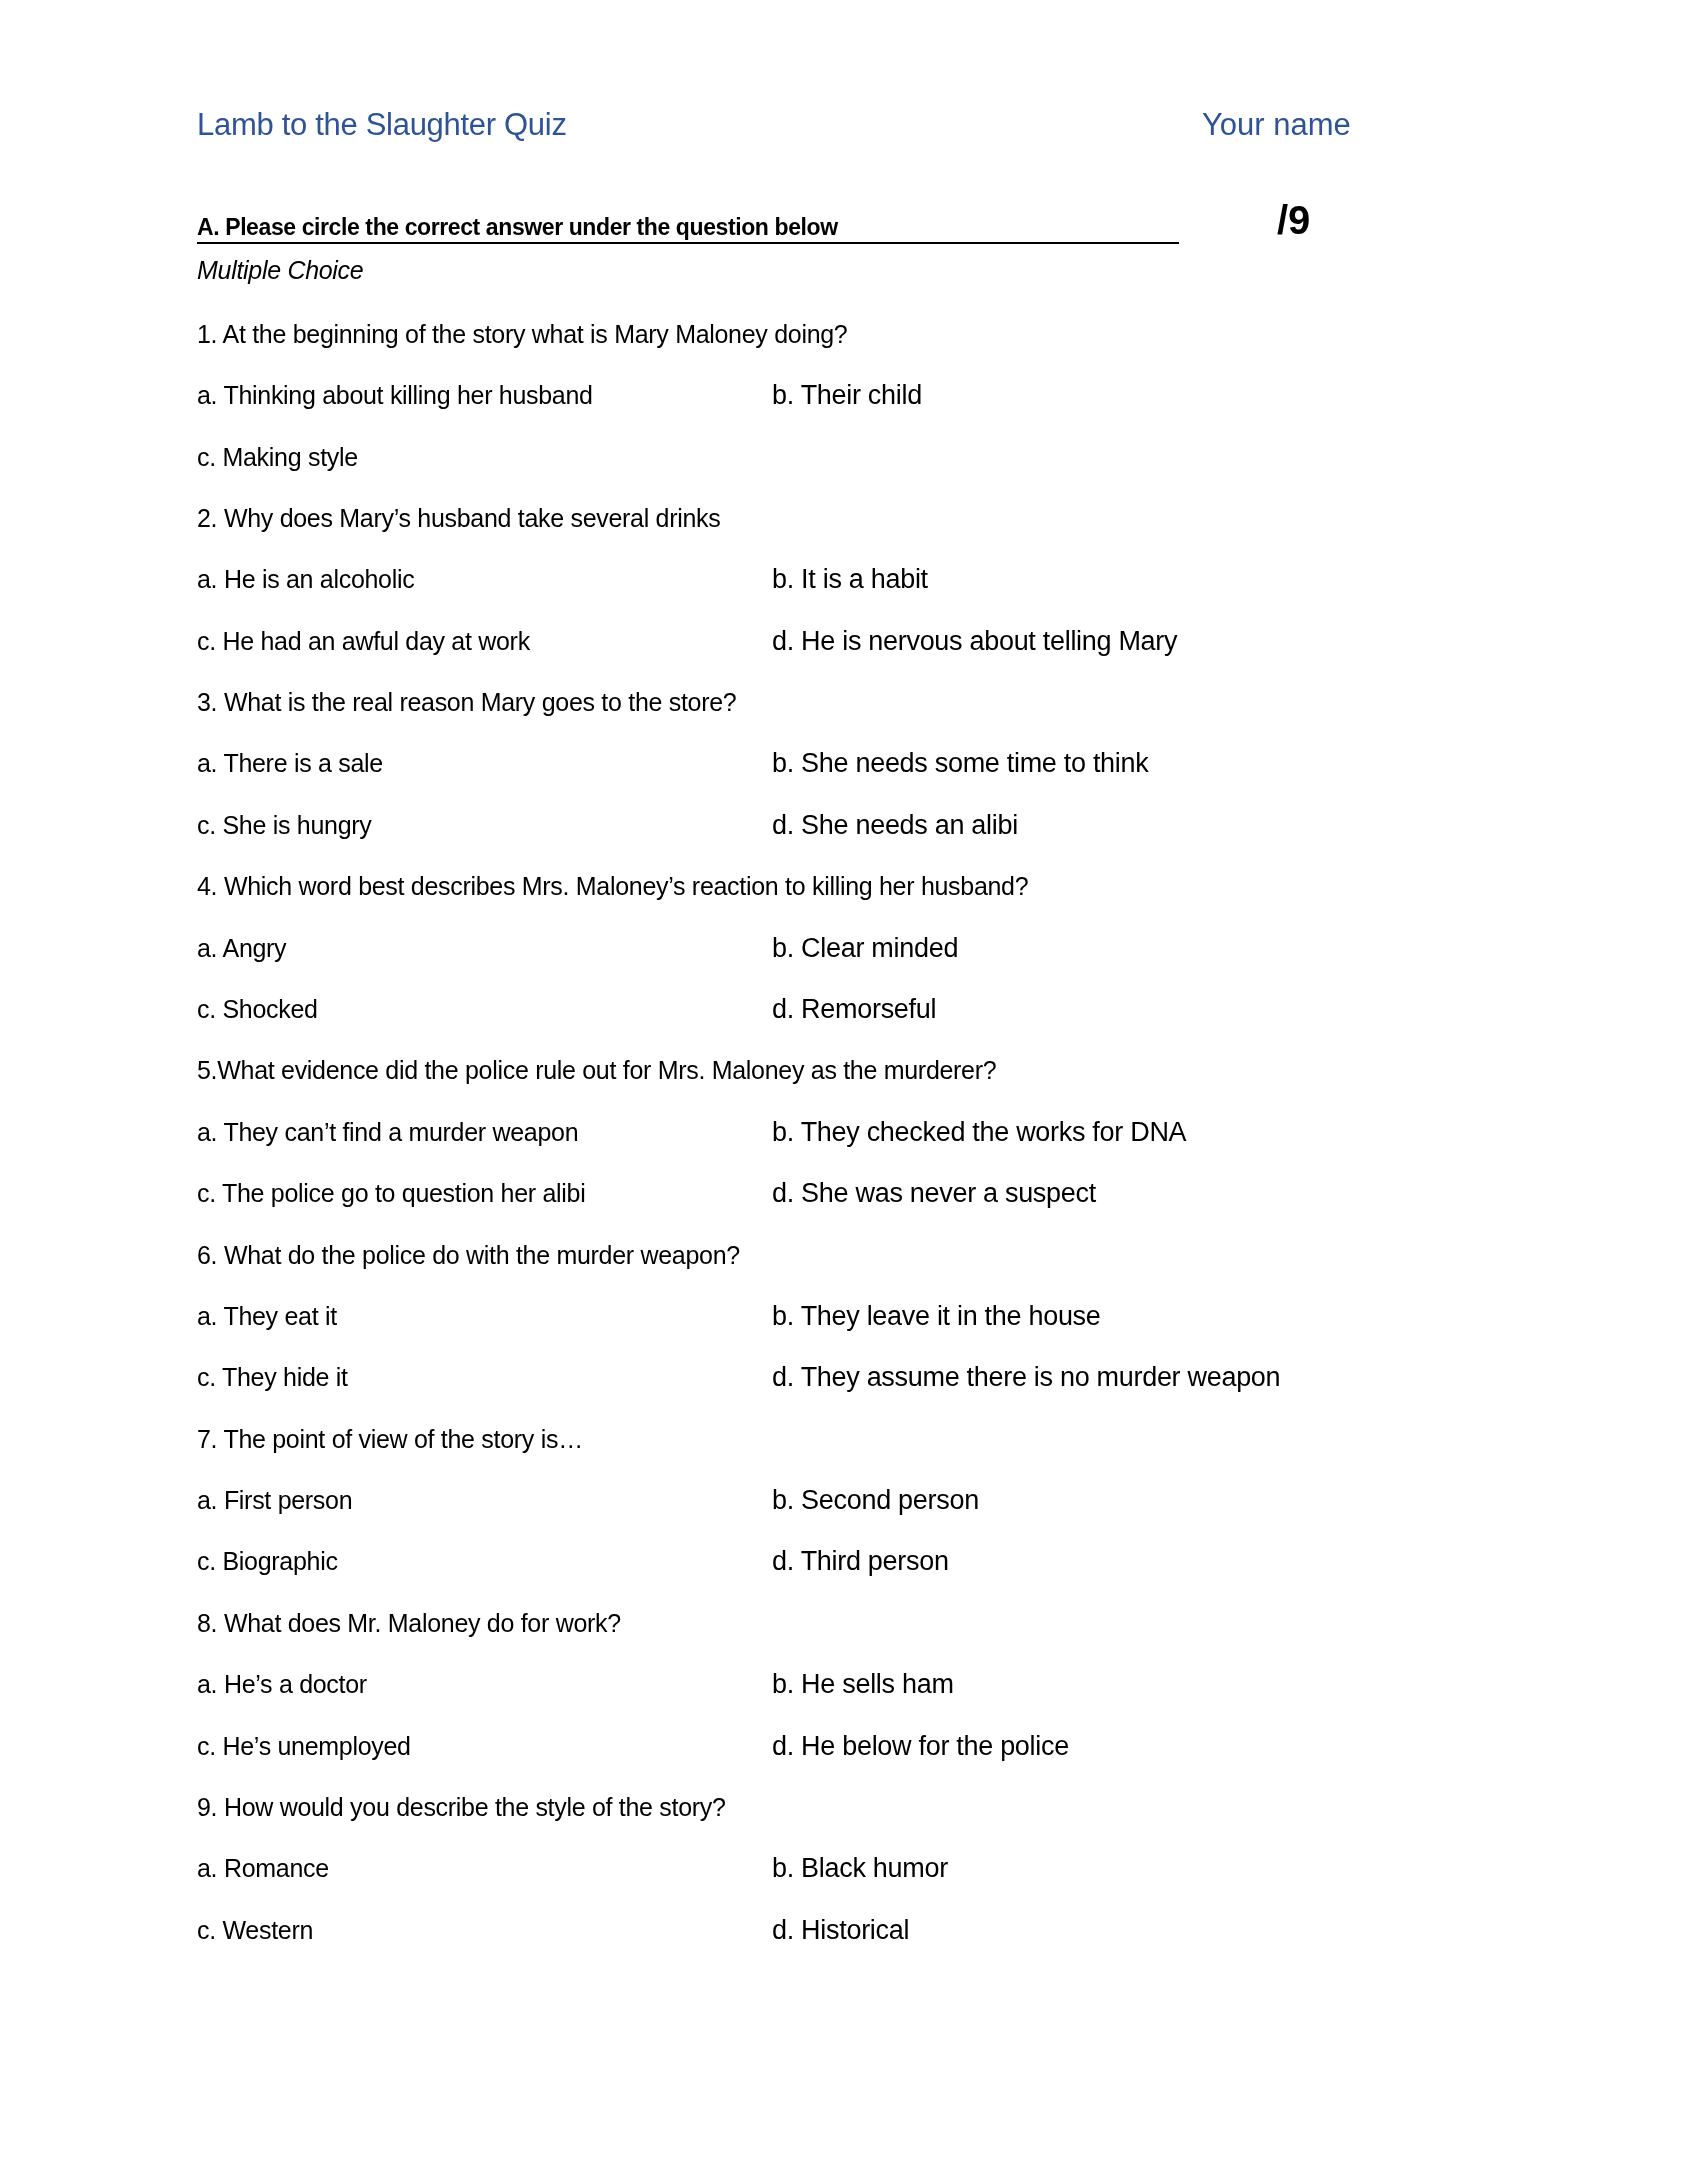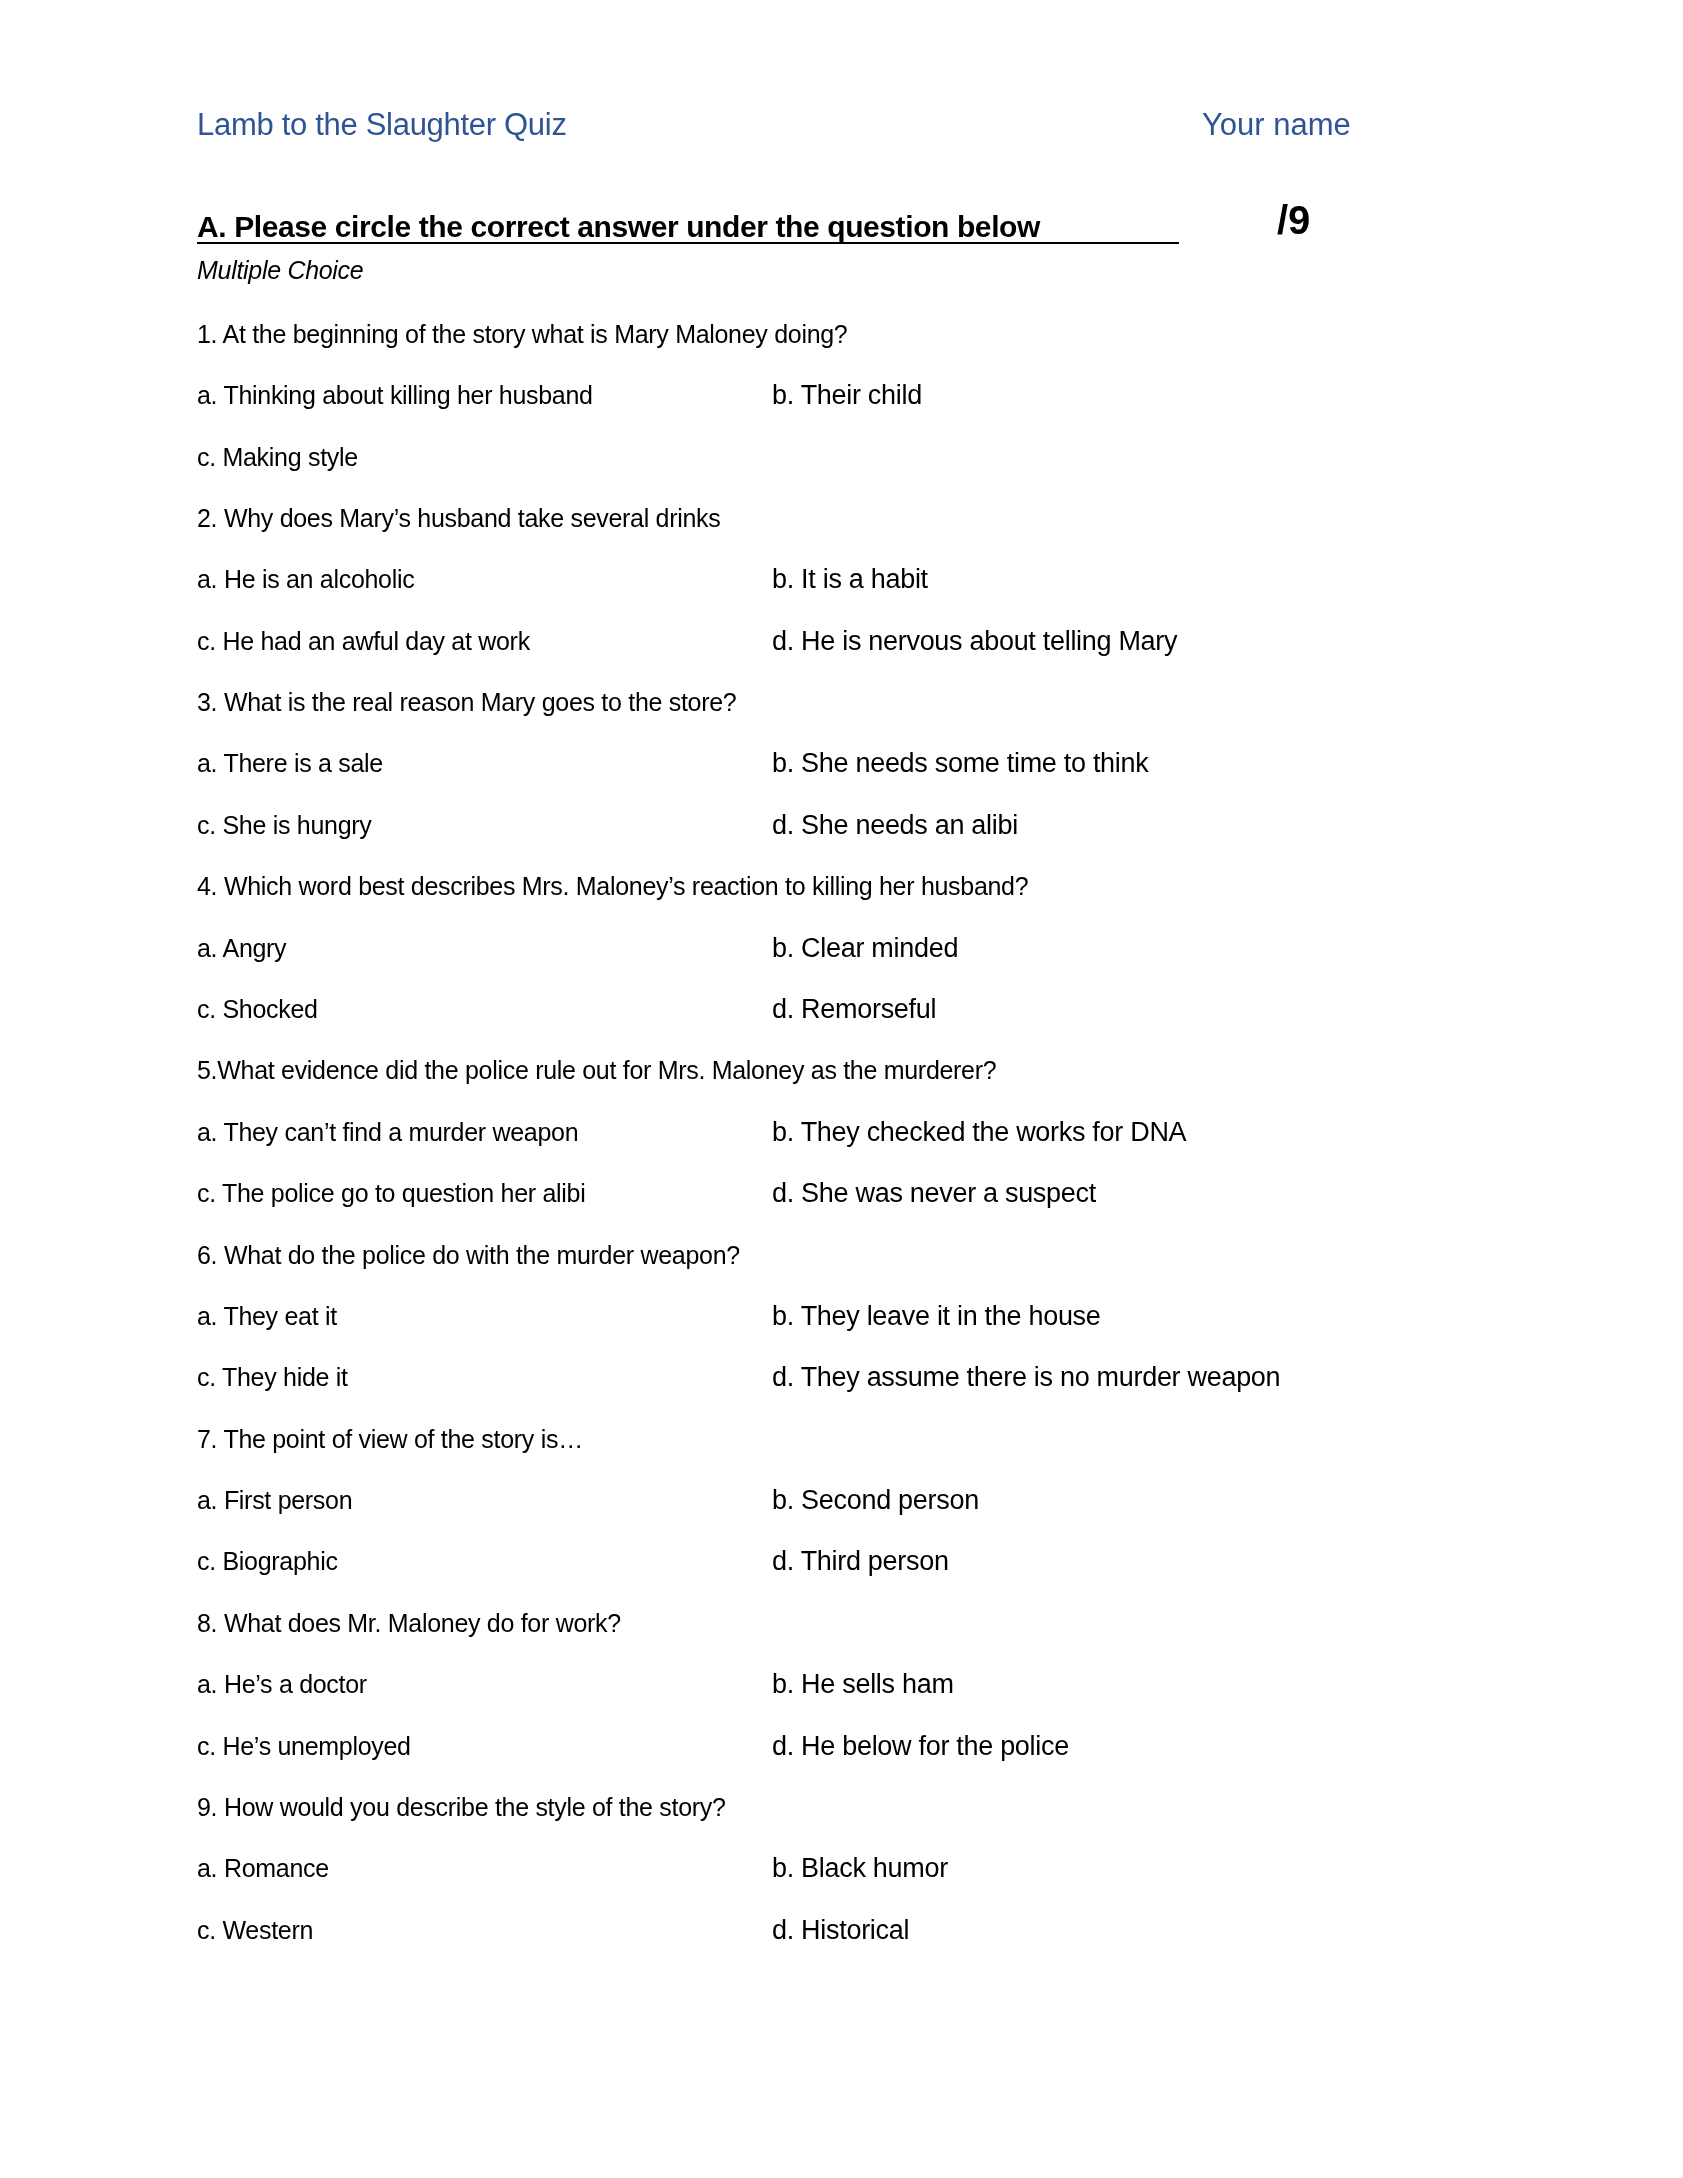--- a/index.html
+++ b/index.html
@@ -2,21 +2,21 @@
 <html><head>
   <meta charset="utf-8">
   <style>
     html, body { margin: 0; padding: 0; background: #ffffff; }
     body { width: 1683px; height: 2178px; position: relative; overflow: hidden;
            font-family: "Liberation Sans", sans-serif; color: #000; }
     .page { position: absolute; left: 0; top: 0; width: 1683px; height: 1689px; }
     .title { position: absolute; left: 197px; top: 107px; font-size: 31px; color: #2F5496;
              font-family: "Liberation Sans", sans-serif; font-weight: normal; letter-spacing: -0.3px; }
     .yourname { position: absolute; left: 1180px; top: 107px; font-size: 31px; color: #2F5496; margin-left: 22px; }
-    .section-heading { position: absolute; left: 197px; top: 212px; width: 982px; font-size: 30px;
+    .section-heading { position: absolute; left: 197px; top: 212px; width: 982px; font-size: 23px;
                        font-weight: bold; border-bottom: 2px solid #000; line-height: 30px; padding-bottom: 0; letter-spacing: -0.4px; }
     .score { position: absolute; left: 1277px; top: 198px; font-size: 40px; font-weight: bold; }
     .subheading { position: absolute; left: 197px; top: 256px; font-size: 25px; font-style: italic; letter-spacing: -0.3px; text-align: center; }
     .row { position: absolute; left: 197px; font-size: 25px; line-height: 30px; white-space: nowrap; letter-spacing: -0.3px; }
     .opt-b { position: absolute; left: 772px; font-size: 27px; line-height: 30px; white-space: nowrap; letter-spacing: -0.3px; }
   </style>
 </head>
 <body>
 
 <div class="page">

